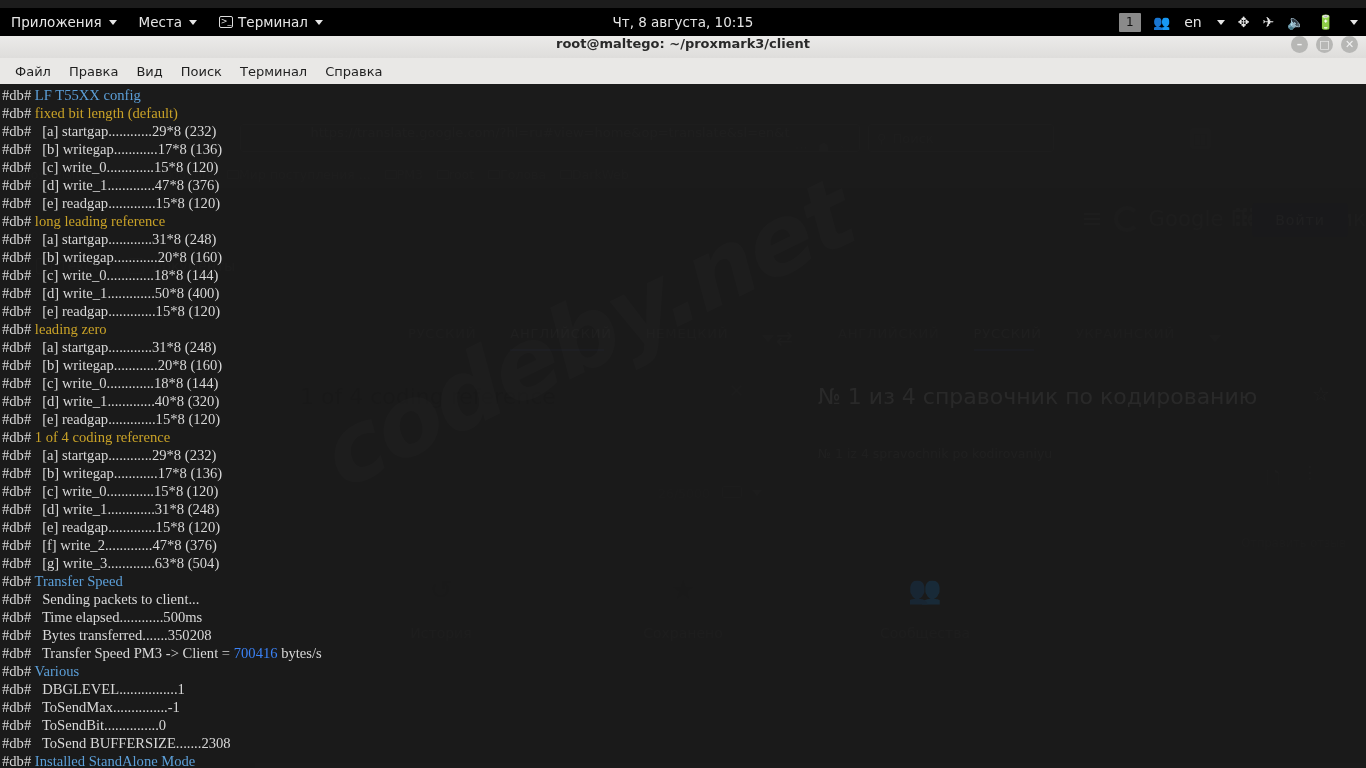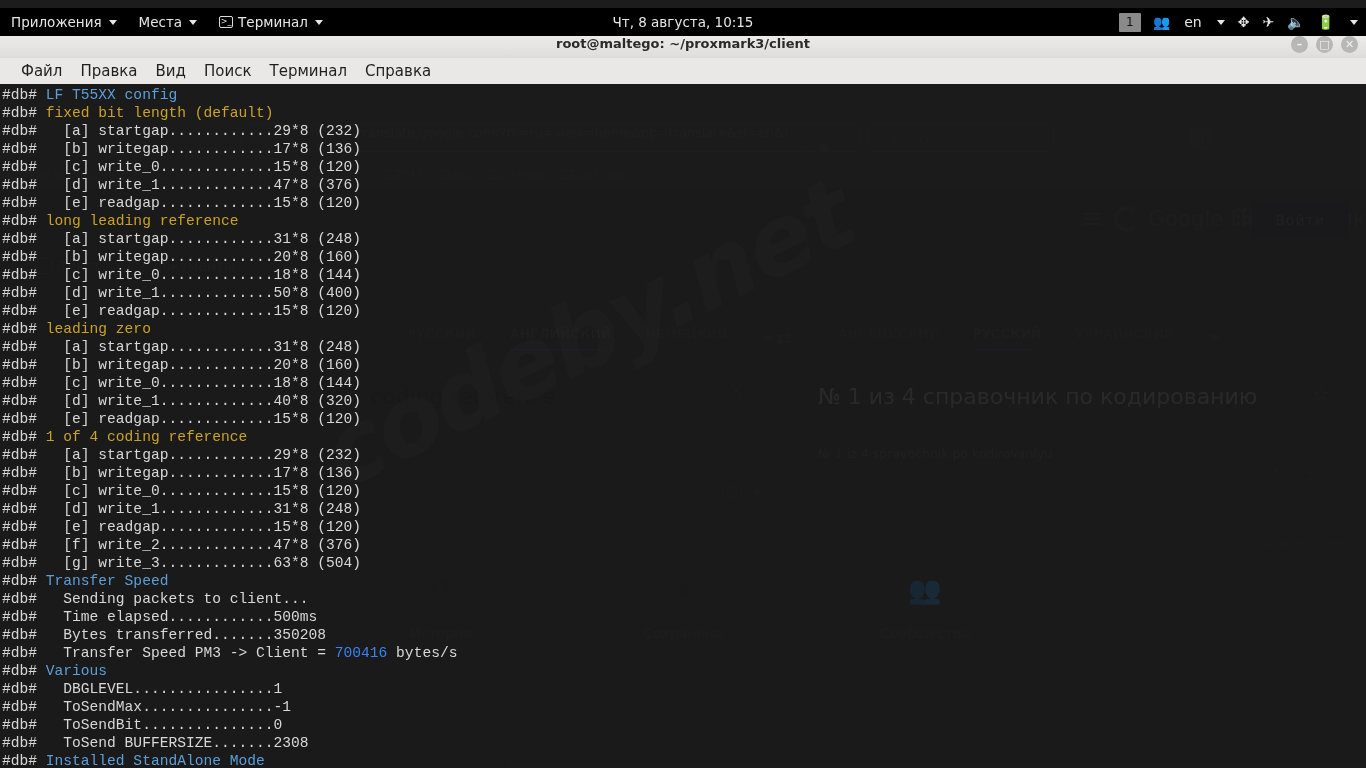--- a/index.html
+++ b/index.html
@@ -200,27 +200,27 @@
   #termctl { position: absolute; right: 8px; top: 0; height: 30px; display: flex; align-items: center; gap: 8px; }
   .wbtn {
     width: 17px; height: 17px; border-radius: 50%;
     background: #b7b7b5; color: #f2f2f2;
     display: flex; align-items: center; justify-content: center;
     font-size: 11px; line-height: 1;
   }
   #termmenu {
     height: 26px; background: #e9e8e6;
     display: flex; align-items: center; gap: 0;
-    font-size: 15px; color: #1f1f1f; padding-left: 12px;
+    font-size: 13px; color: #1f1f1f; padding-left: 6px;
   }
   #termmenu span { padding: 0 9px; }
   #termbody {
     flex: 1;
     background: rgba(25,25,25,0.86);
-    font-family: Liberation Mono, monospace;
+    font-family: Liberation Serif, serif;
     font-size: 14.6px; line-height: 18px;
     color: #d6d6d6;
     padding: 2px 0 0 2px;
     overflow: hidden;
     white-space: pre;
   }
   .c-blue { color: #5c9fd8; }
   .c-yellow { color: #c9a227; }
   .c-white { color: #d8d8d8; }
   .c-amber { color: #3b82f6; }

